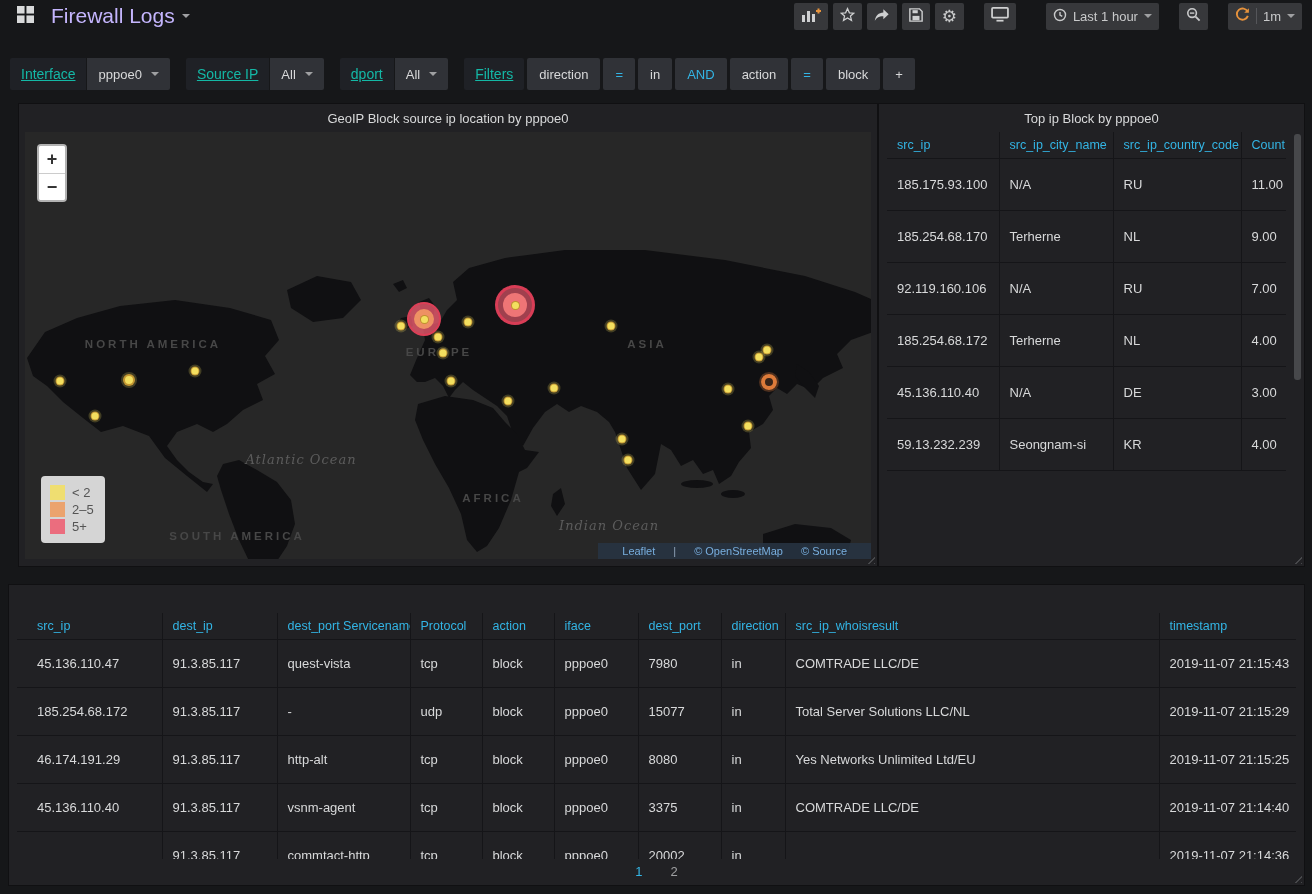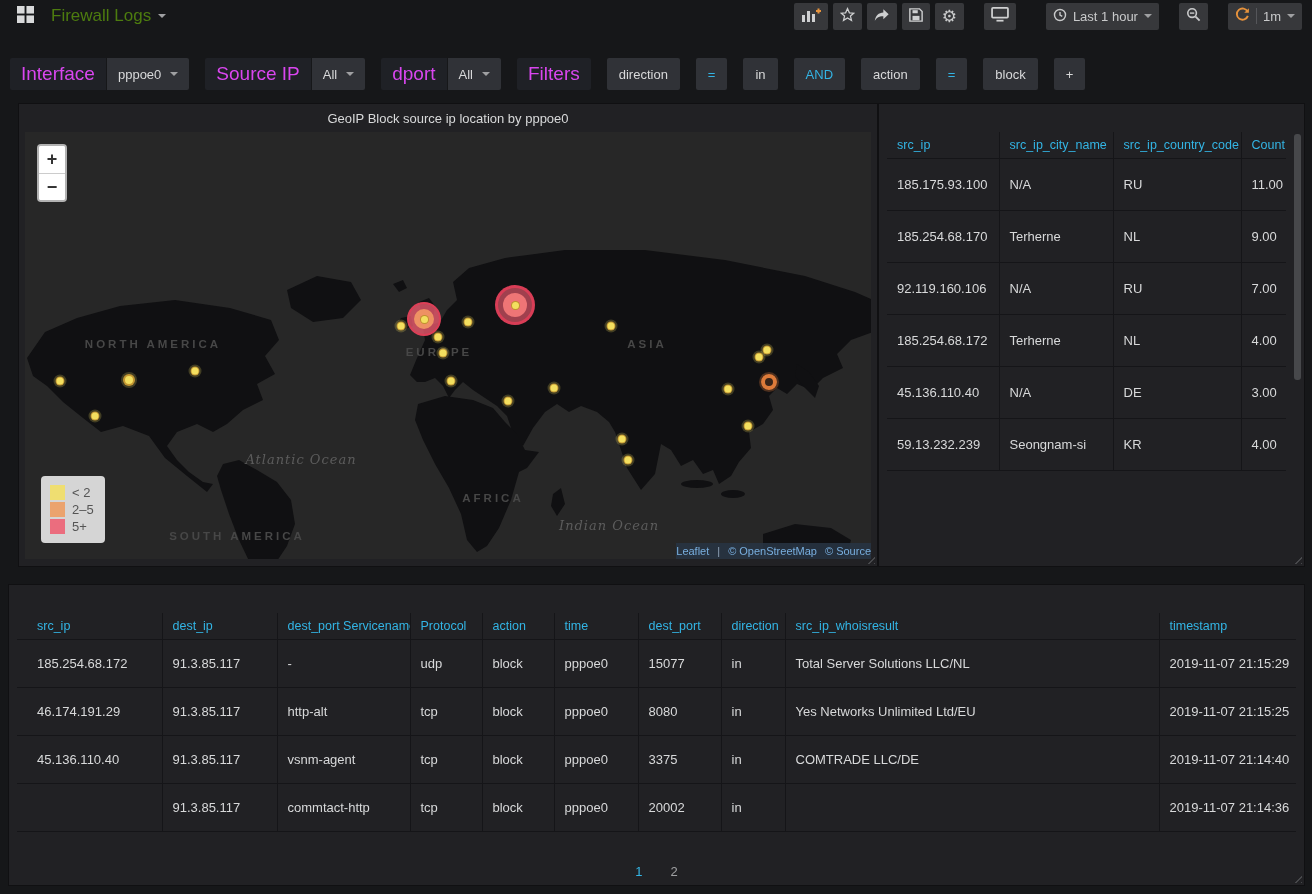--- a/index.html
+++ b/index.html
@@ -3,39 +3,39 @@
 <meta charset="utf-8">
 <style>
   * { margin:0; padding:0; box-sizing:border-box; }
   html,body { width:1312px; height:894px; background:#161719; color:#d8d9da;
               font-family:"Liberation Sans",sans-serif; overflow:hidden; position:relative; }
 
   
   .navbar { position:absolute; top:0; left:0; width:100%; height:32px;
             display:flex; align-items:center; padding:0 10px; }
   .nav-left { display:flex; align-items:center; gap:10px; }
-  .dash-title { font-size:17px; color:#4d7c0f; cursor:pointer; display:flex; align-items:center; gap:7px;}
+  .dash-title { font-size:21px; color:#c4b5fd; cursor:pointer; display:flex; align-items:center; gap:7px;}
   .caret { width:0; height:0; border-left:4px solid transparent; border-right:4px solid transparent;
            border-top:4px solid #9fa0a2; display:inline-block; }
   .nav-right { margin-left:auto; display:flex; align-items:center; gap:5px; }
   .nav-btn { height:27px; min-width:28px; background:#37383b; border-radius:2px; cursor:pointer;
              display:flex; align-items:center; justify-content:center; gap:6px;
              color:#c9cacb; font-size:13px; padding:0 7px; }
   .spacer-sm { width:10px; } .spacer-md { width:20px; }
   .nav-divider { width:1px; height:16px; background:#55565a; }
   .gear-glyph { font-size:17px; line-height:1; color:#c9cacb; }
 
   
   .submenu { position:absolute; top:58px; left:10px; display:flex; align-items:center; gap:16px; }
   .var-chip { display:flex; height:32px; border-radius:2px; overflow:hidden; }
-  .var-label { background:#1f2126; color:#d946ef; display:flex; align-items:center;
-               padding:0 11px; font-size:19px; }
+  .var-label { background:#1f2126; color:#14b8a6; display:flex; align-items:center;
+               padding:0 11px; font-size:14px;text-decoration:underline; }
   .var-value { background:#303237; color:#d8d9da; display:flex; align-items:center; gap:9px;
                padding:0 11px; font-size:13px; cursor:pointer; margin-left:1px; }
-  .adhoc { display:flex; gap:16px; align-items:center; }
+  .adhoc { display:flex; gap:3px; align-items:center; }
   .af-btn { height:32px; background:#303237; color:#d8d9da; display:flex; align-items:center;
             padding:0 12px; font-size:13px; border-radius:2px; cursor:pointer; }
   .af-op, .af-cond { color:#33b5e5; }
 
   
   .panel { position:absolute; background:#212124; border:1px solid #101012; }
   .panel-title { height:28px; display:flex; align-items:center; justify-content:center;
                  font-size:13px; color:#d8d9da; cursor:pointer; }
   .resize-handle { position:absolute; right:2px; bottom:2px; width:10px; height:10px; cursor:se-resize;
                    background:repeating-linear-gradient(-45deg,#47484b 0 1px,transparent 1px 4px);
@@ -57,21 +57,21 @@
                   border:2px solid rgba(0,0,0,.3); border-radius:4px; z-index:6; overflow:hidden;}
   .zoom-btn { height:27px; color:#333; font-size:18px; font-weight:bold; text-align:center;
               line-height:27px; cursor:pointer; background:#fff; }
   .zoom-btn + .zoom-btn { border-top:1px solid #ccc; }
   .map-legend { position:absolute; left:16px; bottom:16px; background:rgba(228,228,228,.92);
                 border-radius:4px; padding:7px 11px 7px 9px; z-index:6; color:#555; font-size:13px; }
   .legend-row { display:flex; align-items:center; gap:7px; margin:2px 0; }
   .legend-swatch { width:15px; height:15px; opacity:.85; }
   .sw0 { background:#f3df5f; } .sw1 { background:#ee9a5c; } .sw2 { background:#ee5a6e; }
   .map-attr { position:absolute; right:0; bottom:0; background:rgba(40,53,68,.85); z-index:6;
-              padding:2px 0; font-size:11px; color:#8fa4b8; display:flex; gap:8px;margin-left:32px; }
+              padding:2px 24px; font-size:11px; color:#8fa4b8; display:flex; gap:18px;margin-left:32px; }
   .map-attr .lnk { color:#78aede; cursor:pointer; }
 
   
   .mk { position:absolute; border-radius:50%; transform:translate(-50%,-50%); z-index:4; }
   .mk-dot { width:9px; height:9px; background:#f3df5f; border:1.5px solid rgba(186,138,42,.85);
             box-shadow:0 0 0 2px rgba(243,223,95,.22); }
   .mk-dot-md { width:12px; height:12px; background:#f3df5f; border:2px solid rgba(186,138,42,.85);
             box-shadow:0 0 0 2px rgba(243,223,95,.22); }
   .mk-big, .mk-mid { display:flex; align-items:center; justify-content:center; border-radius:50%; }
   .mk-lon { width:34px; height:34px; background:rgba(238,90,110,.78); border:2px solid rgba(224,62,88,.9); }
@@ -337,20 +337,21 @@
       <span class="lnk">Leaflet</span>
       <span>|</span>
       <span class="lnk">© OpenStreetMap</span>
       <span class="lnk">© Source</span>
     </div>
   </div>
   <div class="resize-handle"></div>
 </div>
 
 <div class="panel" id="topip-panel">
+  <div class="panel-title">Top ip Block by pppoe0</div>
   <div class="table-wrap" style="top:28px;left:8px;right:18px;bottom:2px">
     <table class="gtable" id="topip-table">
       <colgroup>
           <col style="width:112px">
           <col style="width:114px">
           <col style="width:128px">
           <col style="width:47px">
         </colgroup>
       <thead>
         <tr>
@@ -421,28 +422,40 @@
           <col style="width:374px">
           <col>
       </colgroup>
       <thead>
         <tr>
           <th class="sorted">src_ip</th>
           <th>dest_ip</th>
           <th>dest_port Servicename</th>
           <th>Protocol</th>
           <th>action</th>
-          <th>time</th>
+          <th>iface</th>
           <th>dest_port</th>
           <th>direction</th>
           <th>src_ip_whoisresult</th>
           <th>timestamp</th>
         </tr>
       </thead>
       <tbody>
+        <tr>
+            <td>45.136.110.47</td>
+            <td>91.3.85.117</td>
+            <td>quest-vista</td>
+            <td>tcp</td>
+            <td>block</td>
+            <td>pppoe0</td>
+            <td>7980</td>
+            <td>in</td>
+            <td>COMTRADE LLC/DE</td>
+            <td>2019-11-07 21:15:43</td>
+          </tr>
         <tr>
             <td>185.254.68.172</td>
             <td>91.3.85.117</td>
             <td>-</td>
             <td>udp</td>
             <td>block</td>
             <td>pppoe0</td>
             <td>15077</td>
             <td>in</td>
             <td>Total Server Solutions LLC/NL</td>

